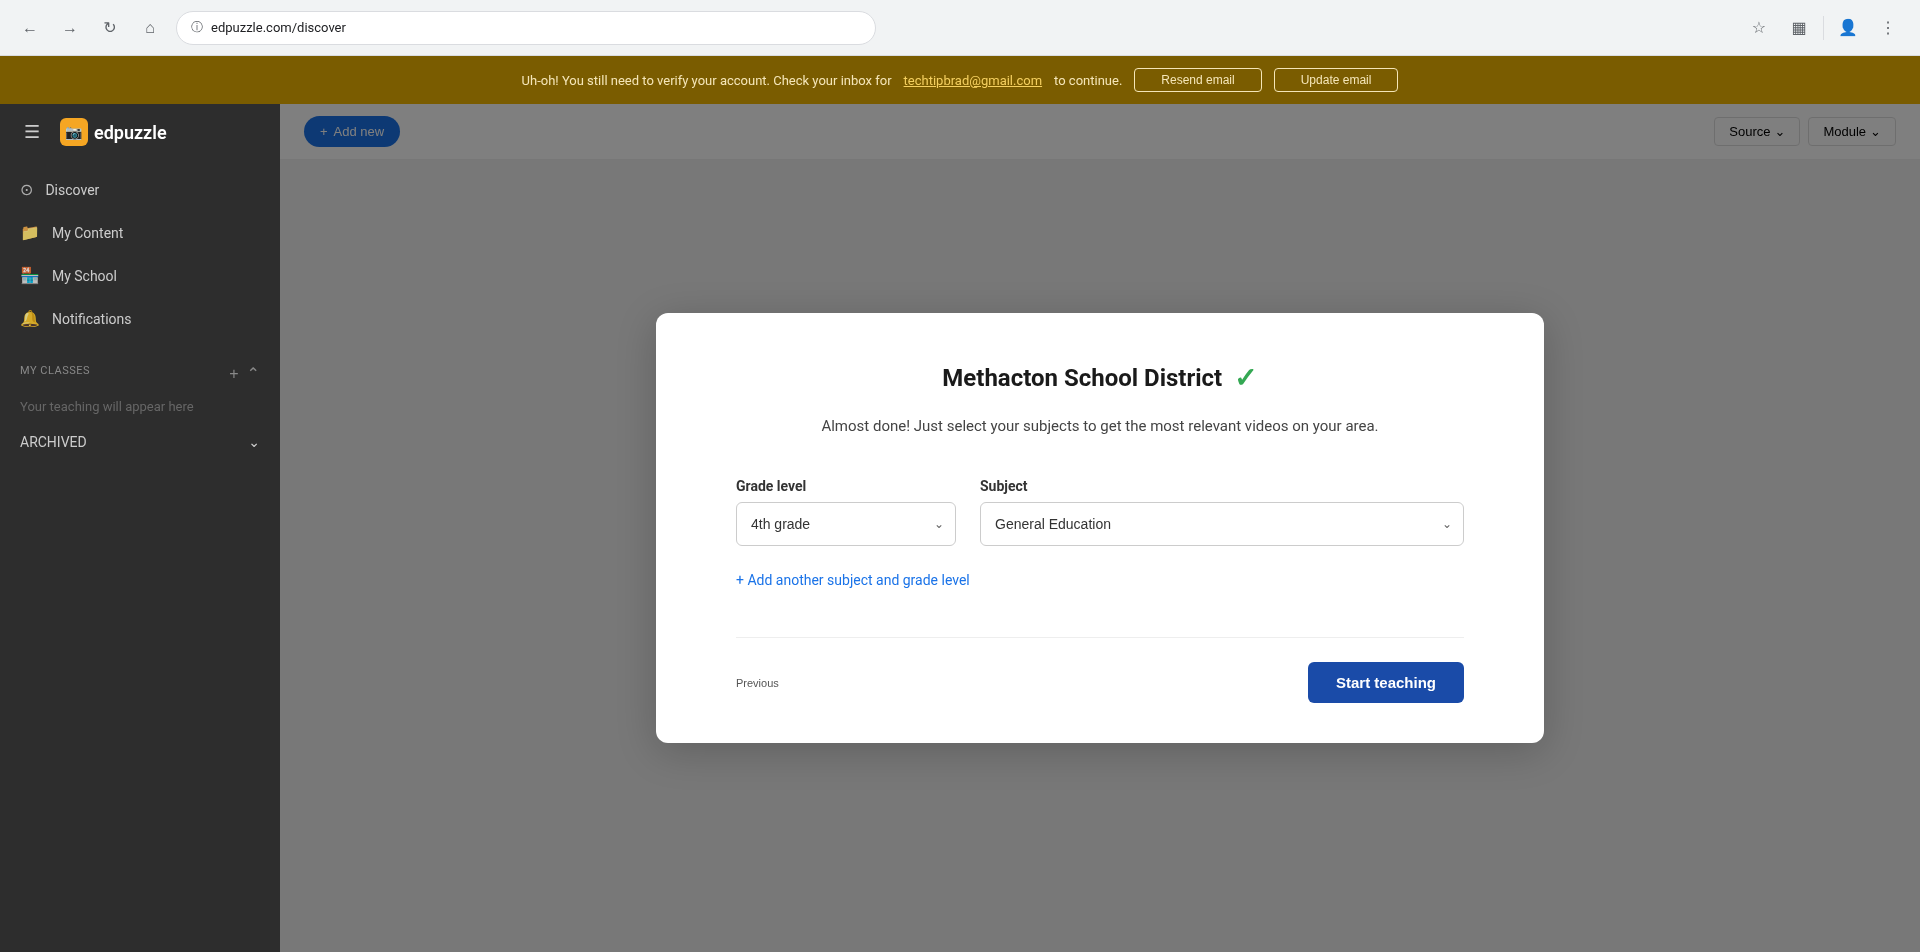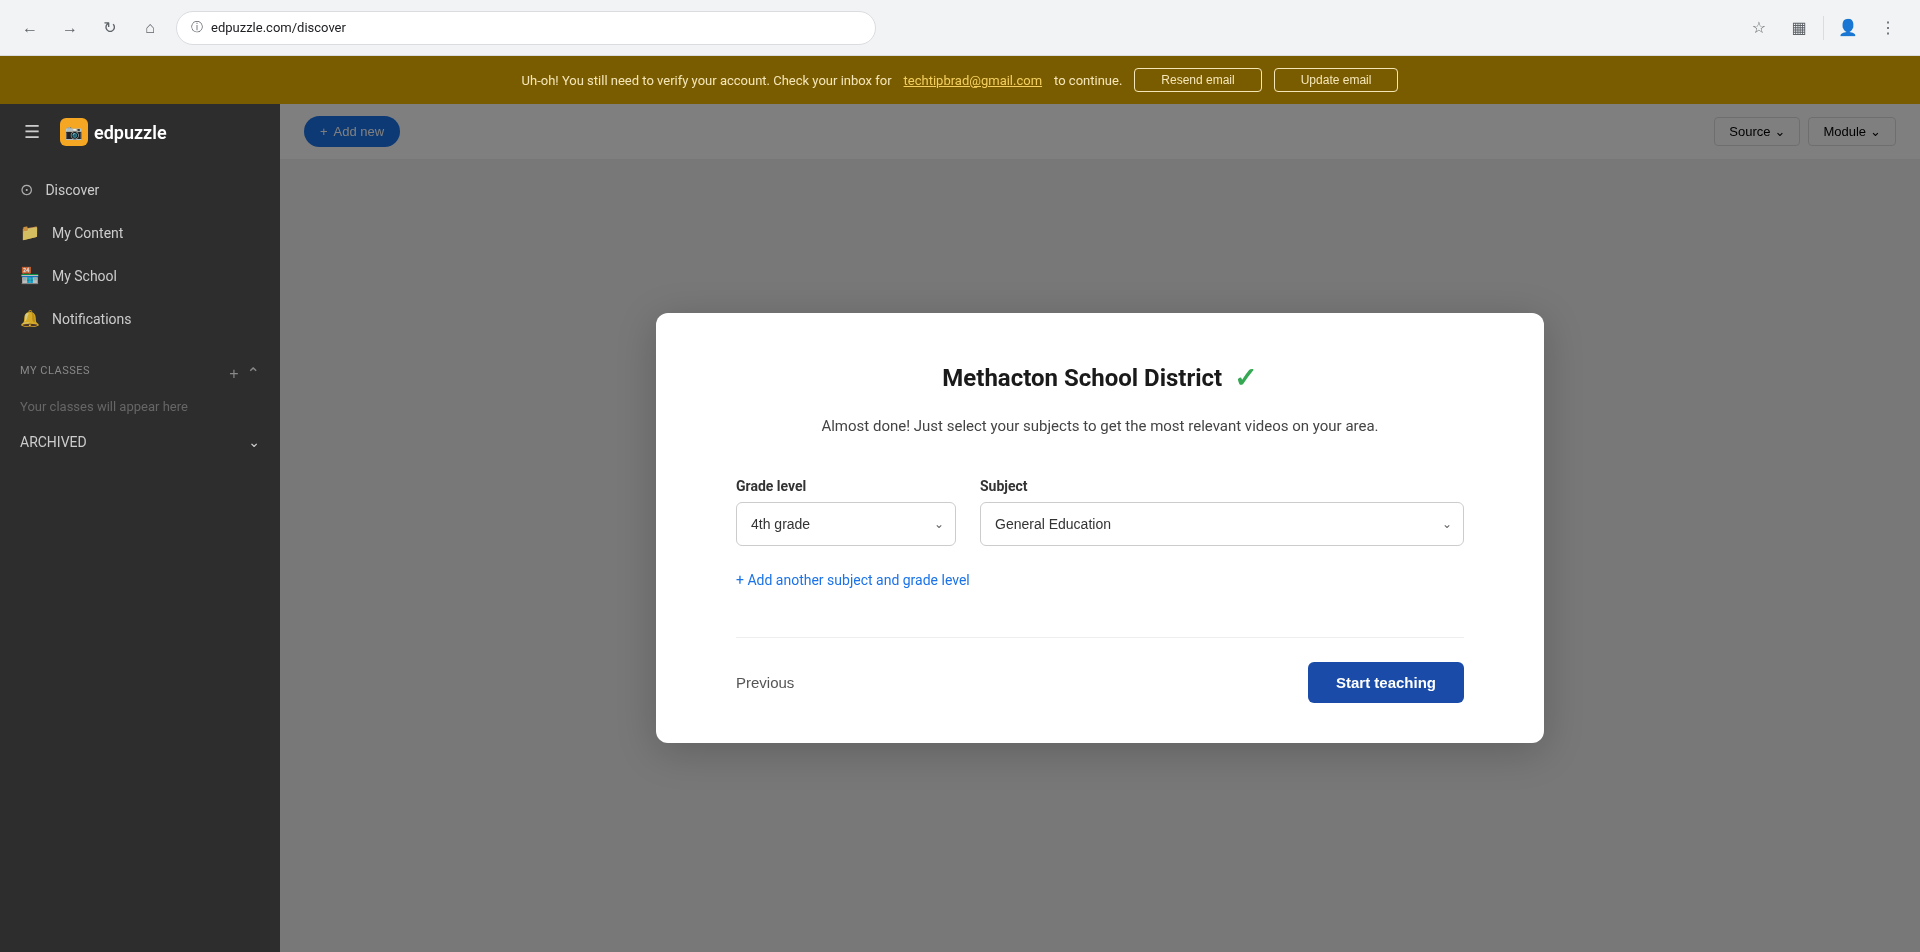--- a/index.html
+++ b/index.html
@@ -329,21 +329,21 @@
       align-items: center;
       justify-content: space-between;
       margin-top: 48px;
       padding-top: 24px;
       border-top: 1px solid #eee;
     }
     .prev-btn {
       background: transparent;
       border: none;
       color: #555;
-      font-size: 15px;
+      font-size: 11px;
       cursor: pointer;
     }
     .start-btn {
       background: #1a4ba8;
       color: white;
       border: none;
       border-radius: 6px;
       padding: 12px 28px;
       font-size: 15px;
       font-weight: 600;
@@ -412,21 +412,21 @@
       </nav>
 
       <div class="sidebar-section-title">
         <span>MY CLASSES</span>
         <div class="sidebar-section-actions">
           <button class="sidebar-action-btn">+</button>
           <button class="sidebar-action-btn">⌃</button>
         </div>
       </div>
 
-      <div class="sidebar-empty-text">Your classes will appear here</div>
+      <div class="sidebar-empty-text">Your teaching will appear here</div>
 
       <div class="sidebar-archived">
         <span>ARCHIVED</span>
         <span>⌄</span>
       </div>
     </div>
 
     <div class="main-content">
 
       <div class="top-bar">

